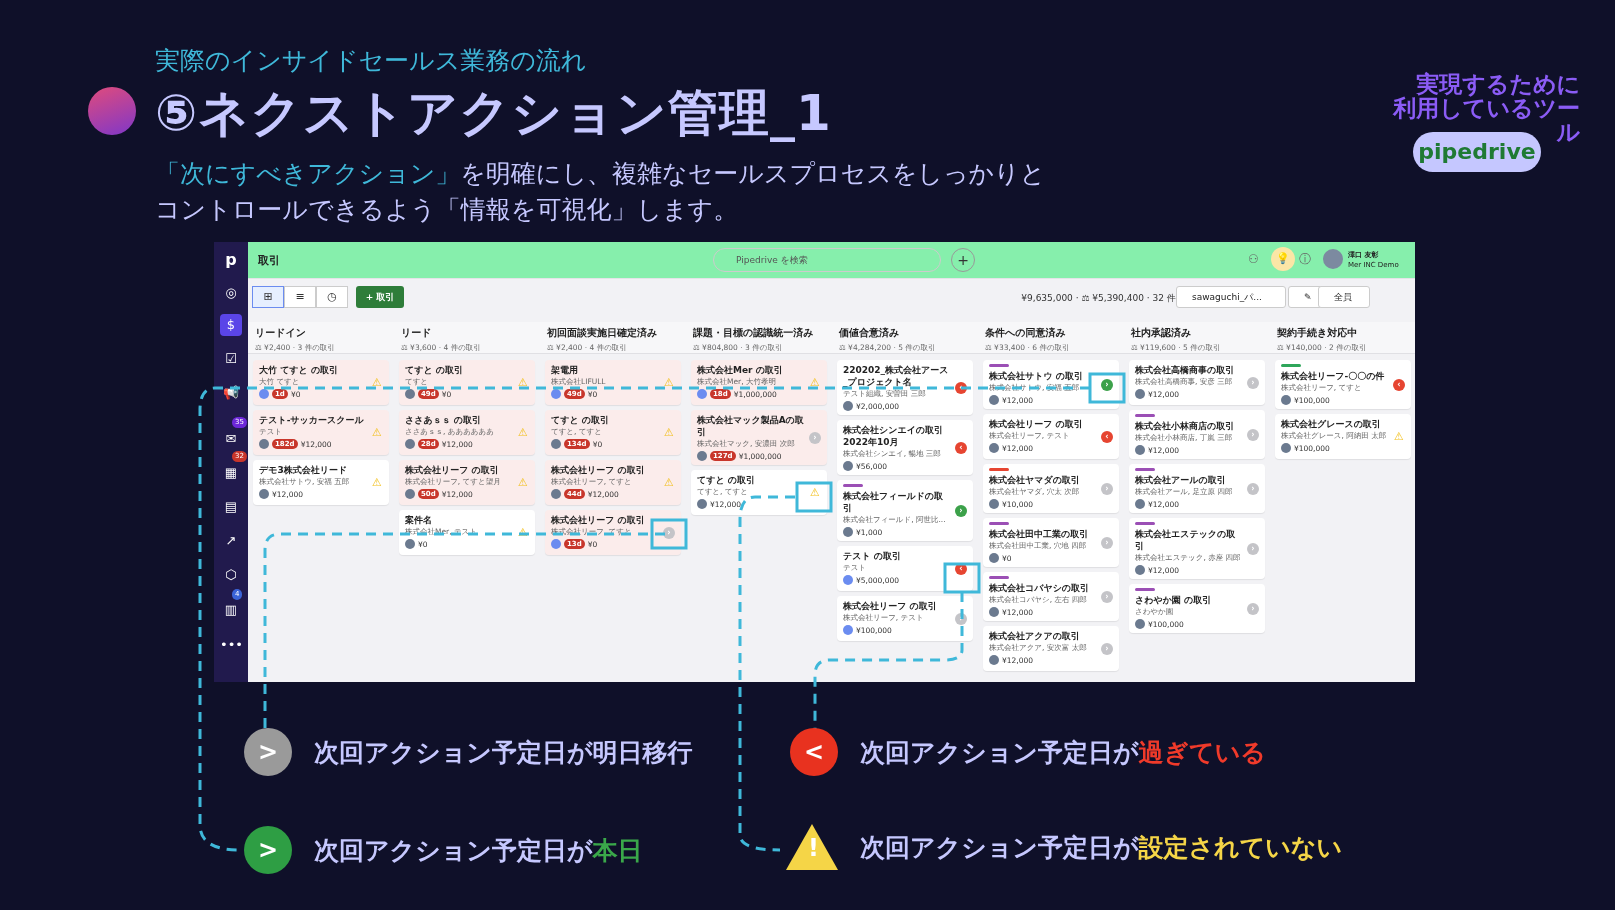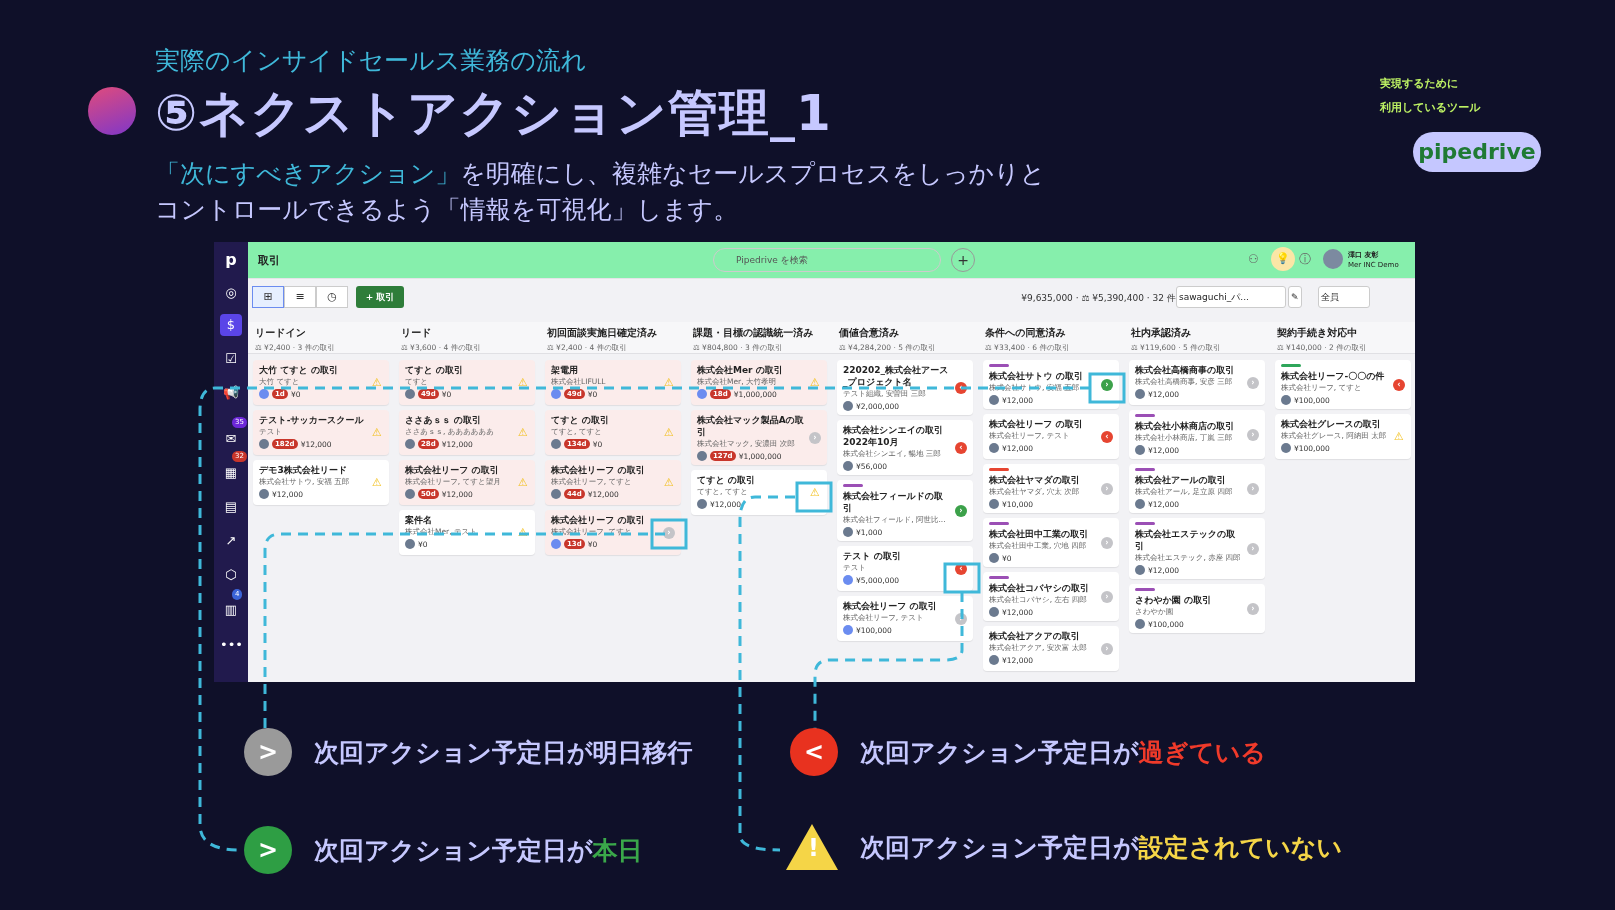--- a/index.html
+++ b/index.html
@@ -3,37 +3,37 @@
 <meta charset="utf-8">
 <style>
 *{box-sizing:border-box;margin:0;padding:0}
 body{width:1615px;height:910px;background:#0f1029;font-family:"DejaVu Sans","Liberation Sans",sans-serif;color:#c6c8ff;position:relative;overflow:hidden}
 .abs{position:absolute}
 .sub{left:155px;top:44px;font-size:25px;font-weight:normal;color:#3fb8d9}
 .dot{left:88px;top:87px;width:48px;height:48px;border-radius:50%;background:linear-gradient(160deg,#e04b7c,#7f37c9)}
 .title{left:155px;top:80px;font-size:50px;font-weight:bold;color:#c6c8ff;letter-spacing:1px}
 .desc{left:155px;top:156px;font-size:25px;line-height:36px;color:#c6c8ff}
 .desc .hl{color:#3fb8d9}
-.toolcap{left:1380px;top:72px;width:200px;text-align:left;font-size:11px;line-height:24px;color:#bef264;font-weight:bold}
+.toolcap{left:1380px;top:72px;width:200px;text-align:right;font-size:23px;line-height:24px;color:#8b5cf6;font-weight:bold}
 .pd{left:1413px;top:132px;width:128px;height:40px;border-radius:20px;background:#c5c7ff;color:#1f7a34;font-weight:bold;font-size:22px;text-align:center;line-height:40px}
 .app{left:214px;top:242px;width:1201px;height:440px;background:#f2f2f5;overflow:hidden}
 .side{left:0;top:0;width:34px;height:440px;background:#211a4d}
 .side .ic{position:absolute;left:6px;width:22px;height:22px;color:#fff;font-size:13px;text-align:center;line-height:22px}
 .side .act{background:#5a45e8;border-radius:4px}
 .side .bdg{position:absolute;left:18px;font-size:7px;color:#fff;border-radius:7px;padding:0 3px;line-height:11px}
 .top{left:34px;top:0;right:0;height:37px;background:#86efac;border-bottom:1px solid #e4e4e8}
 .top .pt{position:absolute;left:10px;top:11px;font-size:11px;font-weight:bold;color:#222}
 .search{position:absolute;left:465px;top:6px;width:228px;height:24px;border:1px solid #ccc;border-radius:12px;font-size:9px;color:#555;padding-left:22px;line-height:22px}
 .plus{position:absolute;left:703px;top:6px;width:24px;height:24px;border:1px solid #999;border-radius:50%;text-align:center;line-height:22px;font-size:14px;color:#333}
 .usr{position:absolute;left:1100px;top:8px;font-size:7px;color:#222;line-height:10px}
 .bar2{left:34px;top:38px;right:0;height:36px}
 .vb{position:absolute;top:6px;height:22px;width:32px;border:1px solid #ccc;background:#fff;font-size:11px;text-align:center;line-height:20px;color:#333}
 .addbtn{position:absolute;left:108px;top:6px;width:48px;height:22px;background:#2e7d39;color:#fff;font-size:9px;font-weight:bold;text-align:center;line-height:22px;border-radius:3px}
 .stats{position:absolute;right:212px;top:12px;font-size:9px;color:#333}
-.filt{position:absolute;top:6px;height:22px;border:1px solid #ccc;background:#fff;font-size:9px;line-height:20px;padding:0 2px;color:#222;border-radius:3px}
+.filt{position:absolute;top:6px;height:22px;border:1px solid #ccc;background:#fff;font-size:9px;line-height:20px;padding:0 15px;color:#222;border-radius:3px}
 .cols{left:34px;top:74px;right:0;bottom:0;display:flex}
 .col{width:146px;flex:none;padding:0 5px}
 .colh{height:32px;padding:4px 2px;border-bottom:1px solid #e0e0e4;background:#f7f7f9;margin:6px -5px 6px;padding-left:7px}
 .colh .n{font-size:10px;font-weight:bold;color:#222}
 .colh .m{font-size:7.5px;color:#666;margin-top:3px}
 .card{background:#fff;border-radius:4px;margin-bottom:5px;padding:4px 6px;position:relative;min-height:45px;box-shadow:0 1px 1px rgba(0,0,0,.08)}
 .card.warm{background:#fbeceb}
 .card .tag{width:20px;height:3px;border-radius:2px;margin-bottom:3px}
 .card .t{font-size:9px;font-weight:bold;color:#222;line-height:12px;padding-right:16px}
 .card .s{font-size:7.5px;color:#666;line-height:11px;padding-right:16px;white-space:nowrap;overflow:hidden}

